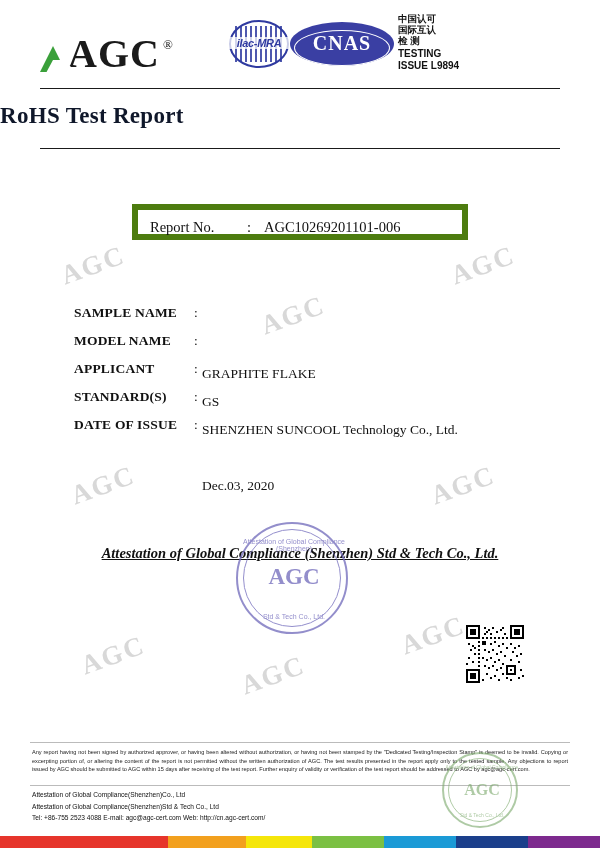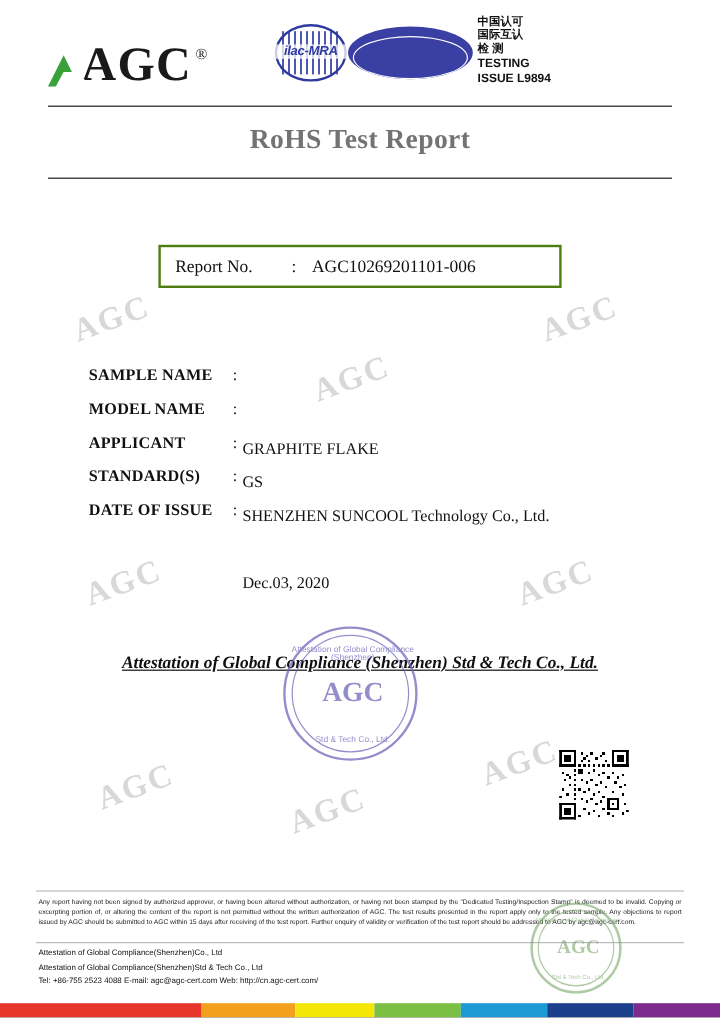--- a/index.html
+++ b/index.html
@@ -146,21 +146,20 @@
     position: absolute;
     left: 0;
     top: 14px;
     width: 104px;
     text-align: center;
     color: #fff;
     font-family: "Liberation Serif", serif;
     font-size: 20px;
     font-weight: bold;
     letter-spacing: 1px;
-    margin-top: 36px;
   }
   .cnas-right {
     position: absolute;
     left: 358px;
     top: 0px;
     font-family: "Liberation Sans", sans-serif;
     color: #111;
     line-height: 1.15;
   }
   .cnas-right .cn {
@@ -181,36 +180,35 @@
     border-top: 1px solid #1a1a1a;
   }
   .rule.top { top: 88px; }
   .rule.bottom { top: 148px; }
 
   .doc-title {
     position: absolute;
     top: 103px;
     left: 0;
     width: 600px;
-    text-align: center;
     font-family: "Liberation Serif", serif;
     font-size: 23px;
     font-weight: bold;
-    color: #737373;
+    color: #0f172a;
     letter-spacing: .3px;
   }
 
   
   .report-box {
     position: absolute;
     left: 132px;
     top: 204px;
     width: 336px;
     height: 36px;
-    border: 2px solid #4d7c0f;
+    border: 6px solid #4d7c0f;
     box-sizing: border-box;
   }
   .report-box .lbl {
     position: absolute;
     left: 12px;
     top: 9px;
     font-size: 14.5px;
     color: #111;
   }
   .report-box .colon {

